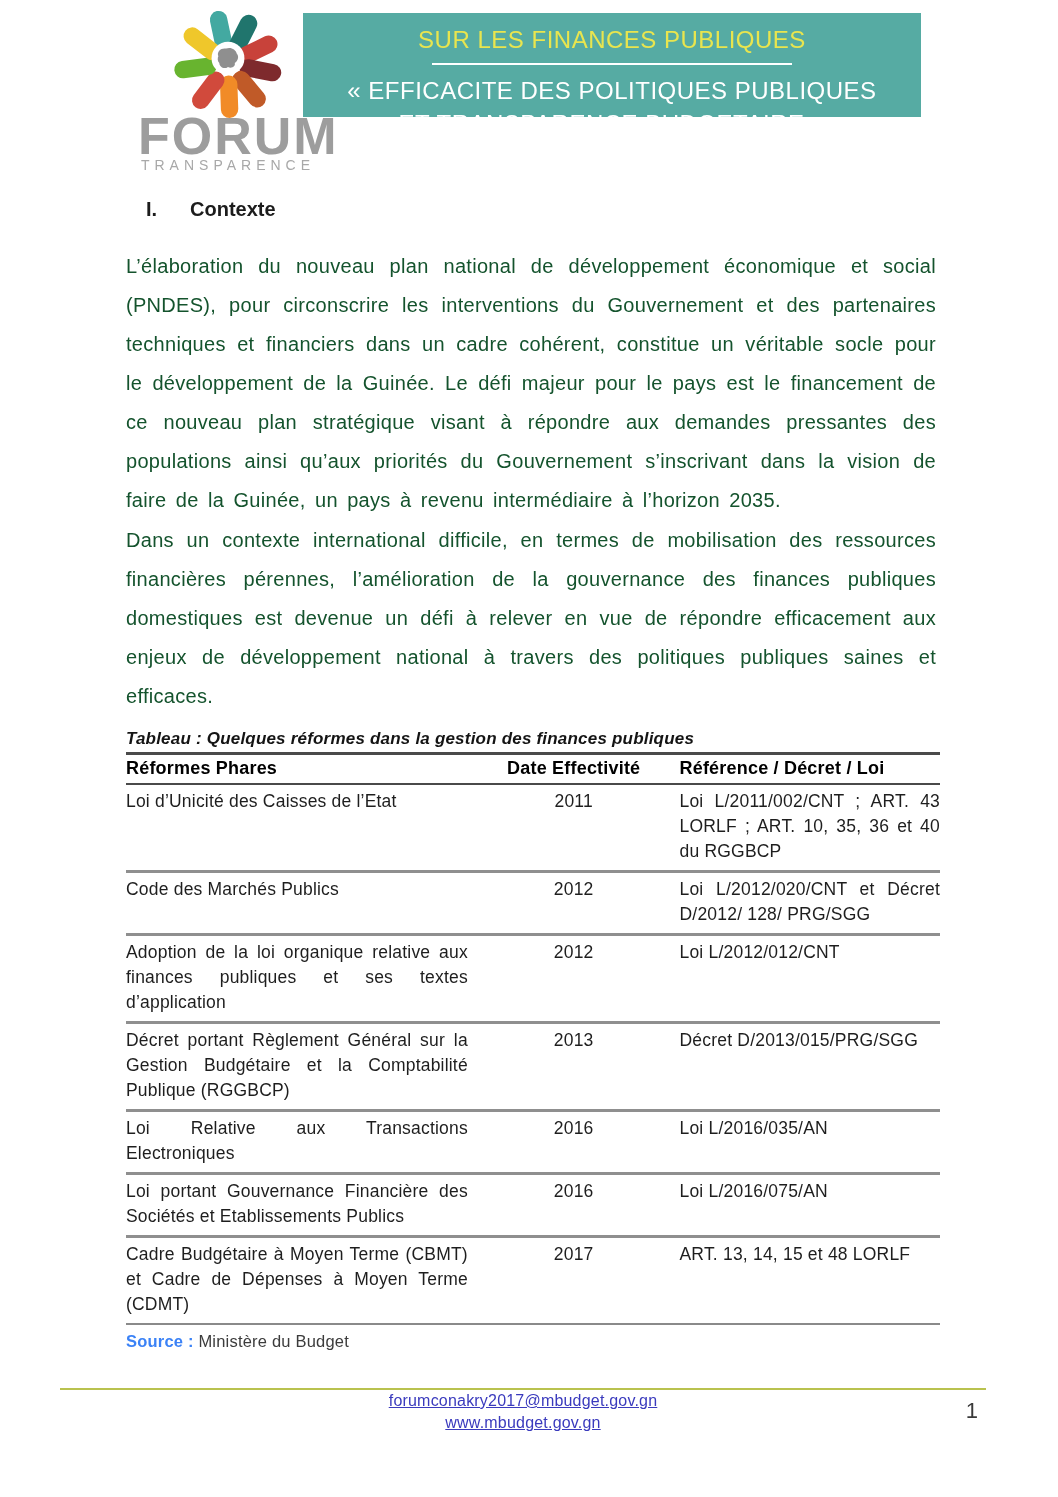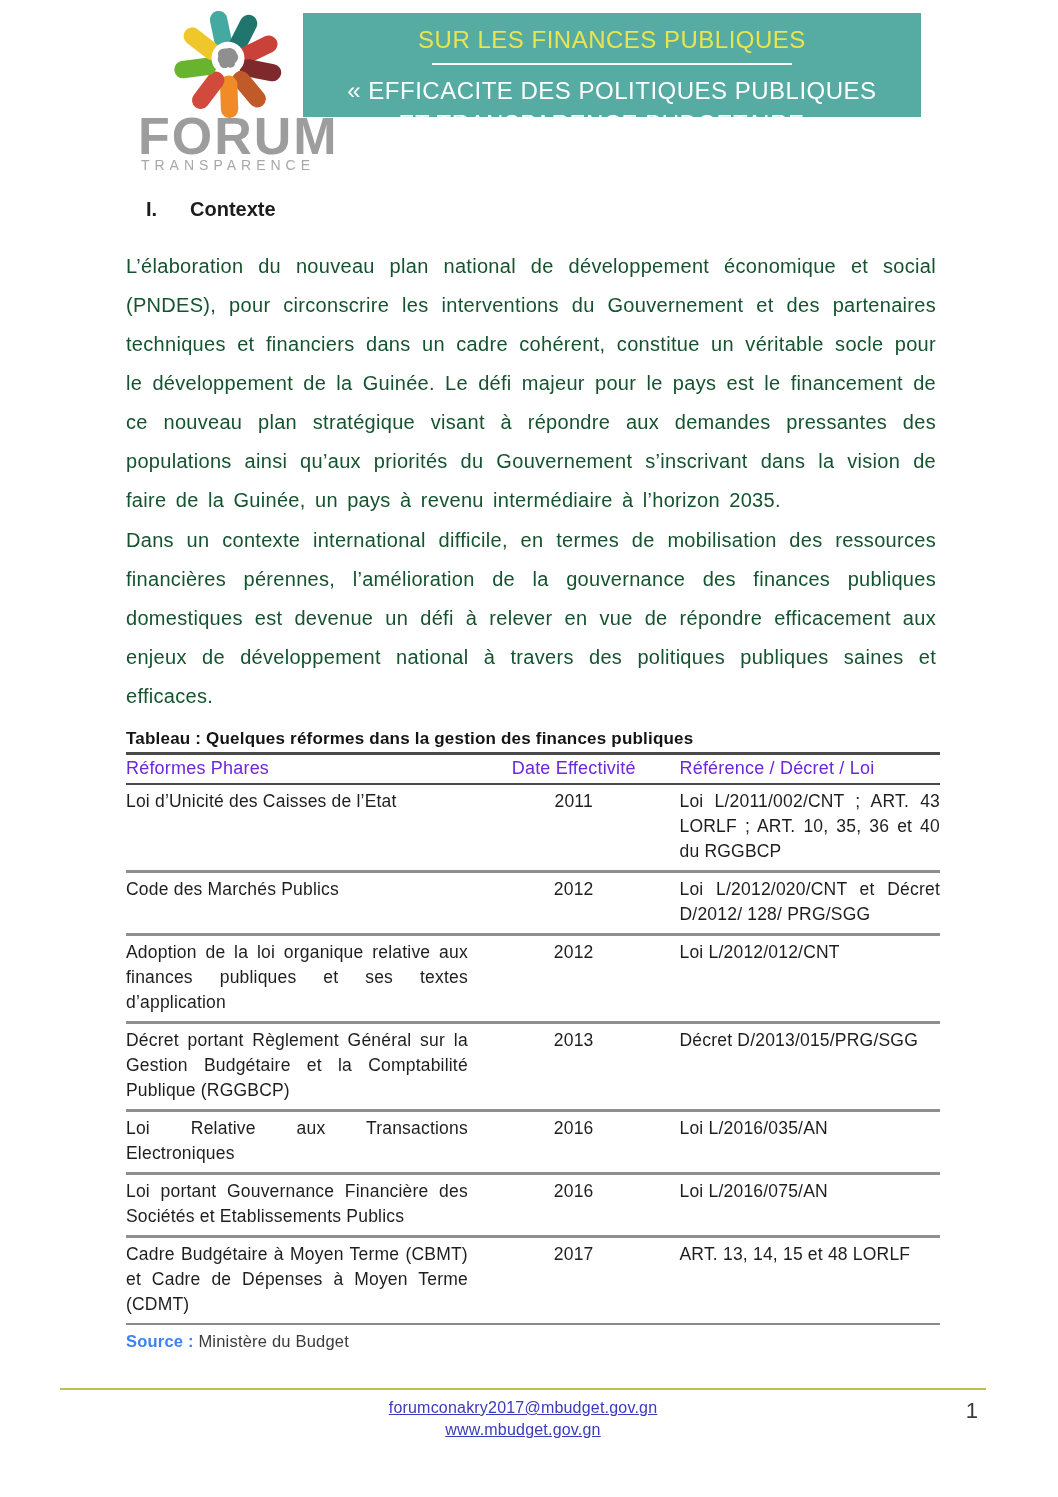--- a/index.html
+++ b/index.html
@@ -93,40 +93,41 @@
     letter-spacing: 0.3px;
     word-spacing: 3.5px;
     color: #14532d;
   }
   .body-paragraph + .body-paragraph { margin-top: 1px; }
 
   
   .table-caption {
     font-size: 17px;
     font-weight: bold;
+    font-style: italic;
     color: #141414;
     margin-top: 13px;
     margin-bottom: 3px;
     letter-spacing: 0.2px;
   }
   table.reforms {
     width: 814px;
     border-collapse: collapse;
     table-layout: fixed;
     border-top: 3px solid #4a4a4a;
     border-bottom: 2px solid #8a8a8a;
   }
   table.reforms col.c1 { width: 42%; }
   table.reforms col.c2 { width: 26%; }
   table.reforms col.c3 { width: 32%; }
   table.reforms th {
     font-size: 18px;
-    font-weight: normal;
+    font-weight: bold;
     text-align: left;
-    color: #6d28d9;
+    color: #000000;
     padding: 3px 0 4px 0;
     border-bottom: 2px solid #4a4a4a;
     letter-spacing: 0.2px;
   }
   table.reforms th.col-date { text-align: center; }
   table.reforms td {
     font-size: 17.5px;
     line-height: 25px;
     vertical-align: top;
     padding: 4px 0 6px 0;
@@ -147,21 +148,20 @@
   }
   .source-label { font-weight: bold; color: #3b82f6; }
 
   
   .footer {
     position: absolute;
     left: 60px;
     top: 1388px;
     width: 926px;
     border-top: 2px solid #b9c24f;
-    padding-top: 7px;
     text-align: center;
   }
   .footer a {
     display: block;
     color: #3a3abd;
     text-decoration: underline;
     font-size: 16px;
     line-height: 22px;
     letter-spacing: 0.2px;
   }

